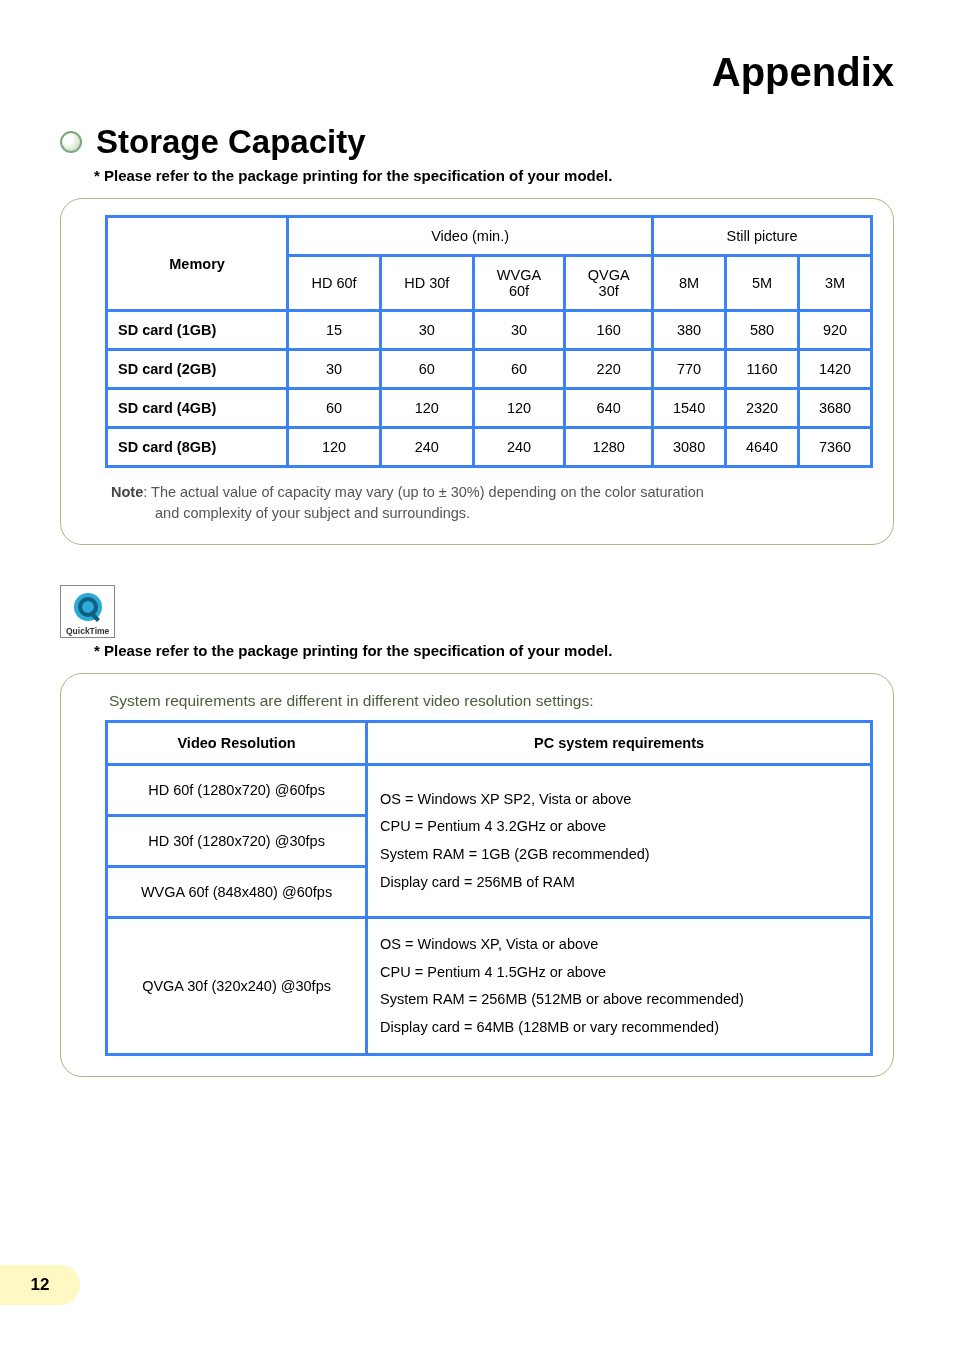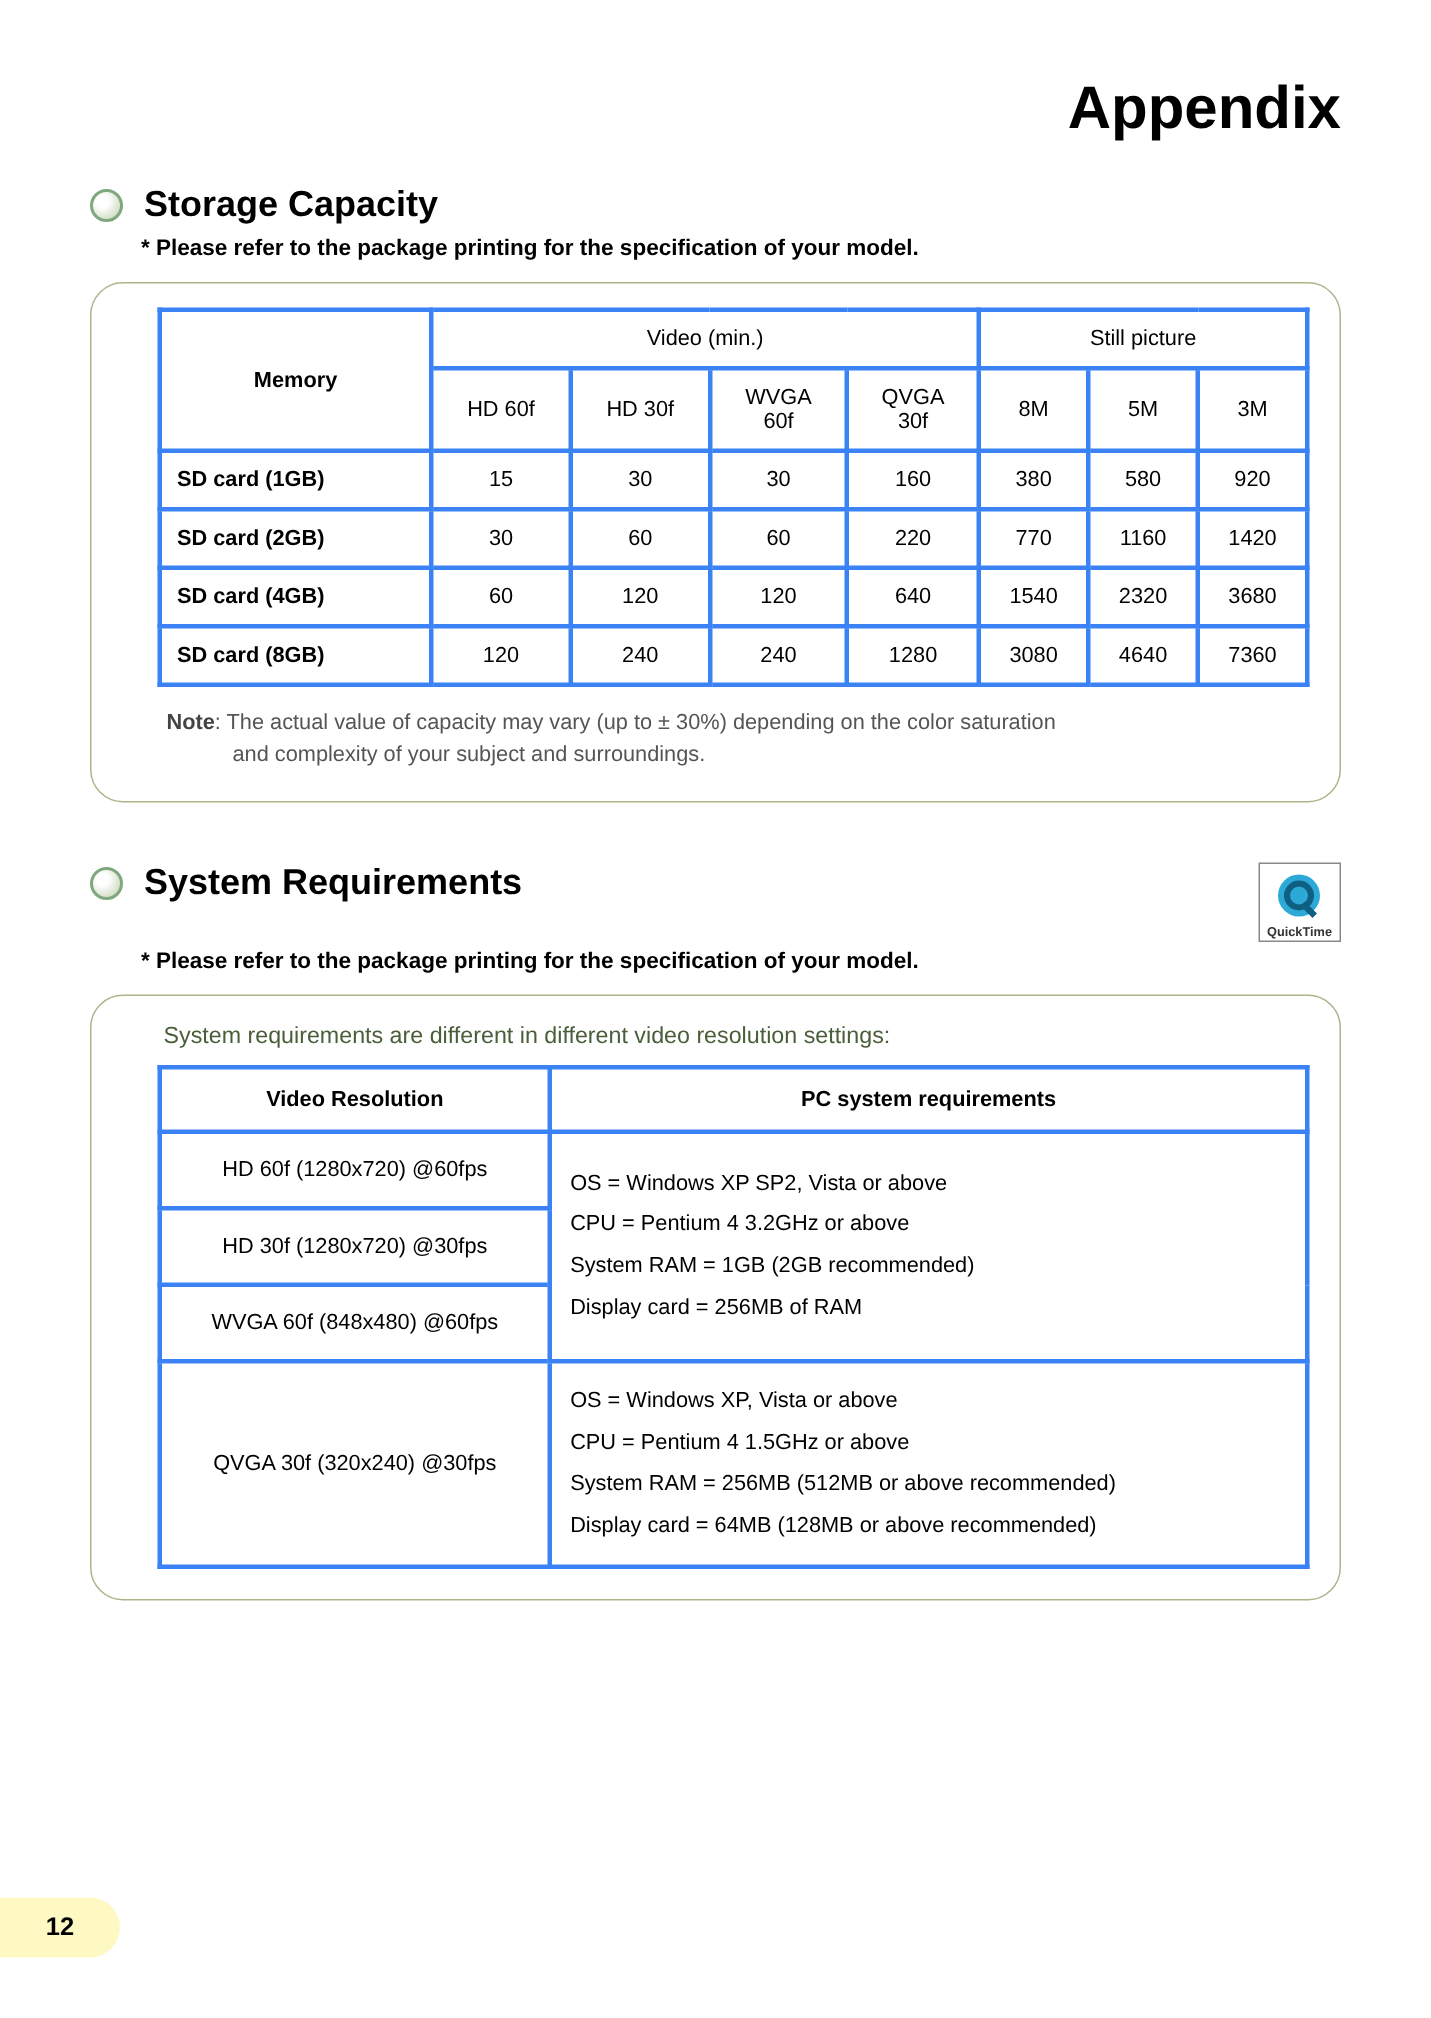--- a/index.html
+++ b/index.html
@@ -3,21 +3,21 @@
 <meta charset="utf-8">
 <style>
   * { box-sizing: border-box; margin: 0; padding: 0; }
   html, body { width: 954px; height: 1345px; font-family: Arial, Helvetica, sans-serif; background: #fff; color: #000; }
   .page { width: 954px; height: 1345px; padding: 50px 60px 0 60px; position: relative; }
 
   h1.title { font-size: 40px; font-weight: bold; text-align: right; margin-bottom: 28px; }
 
   .section-heading { display: flex; align-items: center; gap: 14px; margin-bottom: 6px; }
   .bullet { width: 22px; height: 22px; border-radius: 50%; border: 2.5px solid #7ea87e; background: radial-gradient(circle at 35% 35%, #fff 0%, #fff 25%, #d0dcc0 80%); flex-shrink: 0; }
-  .section-heading h2 { font-size: 24px; font-weight: bold; }
+  .section-heading h2 { font-size: 33px; font-weight: bold; }
 
   .subnote { font-size: 15px; font-weight: bold; margin: 4px 0 14px 34px; }
 
   .panel { border: 1.5px solid #aab68a; border-radius: 22px; padding: 16px 20px 20px 44px; position: relative; }
 
   table { border-collapse: collapse; width: 100%; font-size: 14.5px; }
   th, td { border: 3px solid #3b82f6; padding: 10px 6px; text-align: center; vertical-align: middle; font-weight: normal; }
   th { font-weight: normal; }
   td.rowhead { text-align: left; font-weight: bold; padding-left: 10px; }
   th.rowhead-h { font-weight: bold; }
@@ -114,26 +114,20 @@
       </tr>
     </tbody>
       </table>
     <div class="note-block">
       <span class="nb">Note</span><span>: The actual value of capacity may vary (up to ± 30%) depending on the color saturation</span><br>
       <span class="note-ind">and complexity of your subject and surroundings.</span>
     </div>
   </div>
 
   <div class="sr-row">
-    <div style="flex:1">
-      <div class="section-heading">
-        <span class="bullet"></span>
-        <h2>System Requirements</h2>
-      </div>
-    </div>
     <div class="qt-badge">
       <svg width="36" height="36" viewBox="0 0 36 36">
         <circle cx="18" cy="18" r="14" fill="#2ca9d6"></circle>
         <circle cx="18" cy="18" r="8" fill="none" stroke="#0e5f82" stroke-width="4"></circle>
         <path d="M22 22 L30 30 L27 33 L19 25 Z" fill="#0e5f82"></path>
       </svg>
       <span>QuickTime</span>
     </div>
   </div>
   <div class="subnote">* Please refer to the package printing for the specification of your model.</div>
@@ -160,21 +154,21 @@
       </tr>
       <tr>
         <td class="vr">WVGA 60f (848x480) @60fps</td>
       </tr>
       <tr>
         <td class="vr">QVGA 30f (320x240) @30fps</td>
         <td class="req">
           <span>OS = Windows XP, Vista or above</span><br>
           <span>CPU = Pentium 4   1.5GHz or above</span><br>
           <span>System RAM = 256MB (512MB or above recommended)</span><br>
-          <span>Display card = 64MB (128MB or above recommended)</span>
+          <span>Display card = 64MB (128MB or vary recommended)</span>
         </td>
       </tr>
     </tbody>
       </table>
   </div>
 
   <div class="pagenum">12</div>
 </div>
 
 </body></html>

